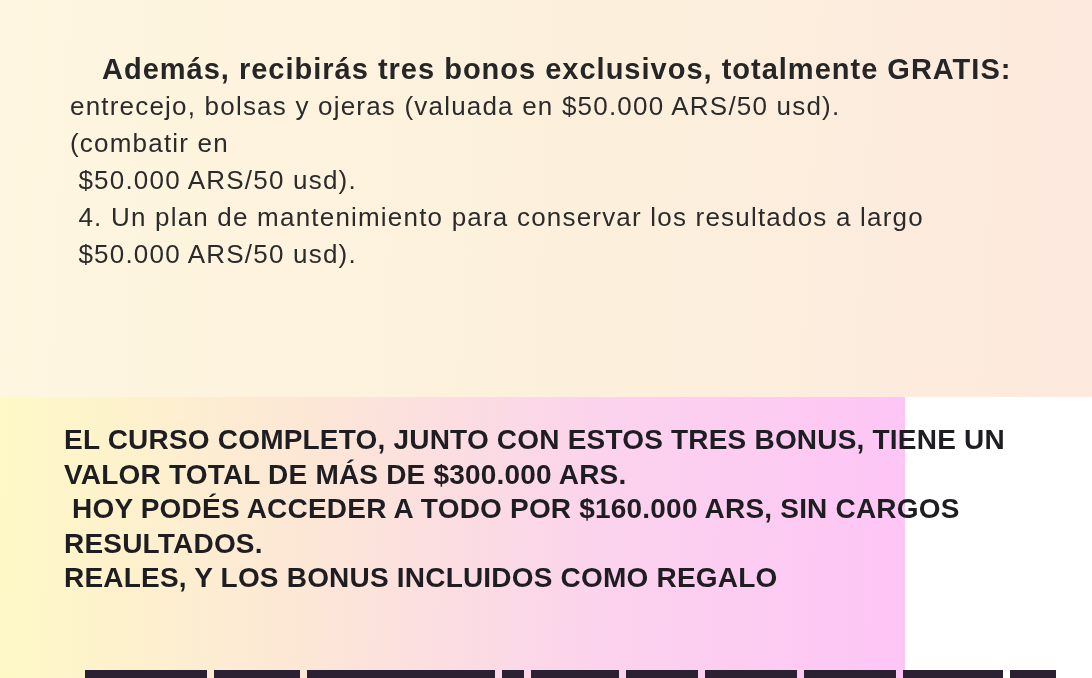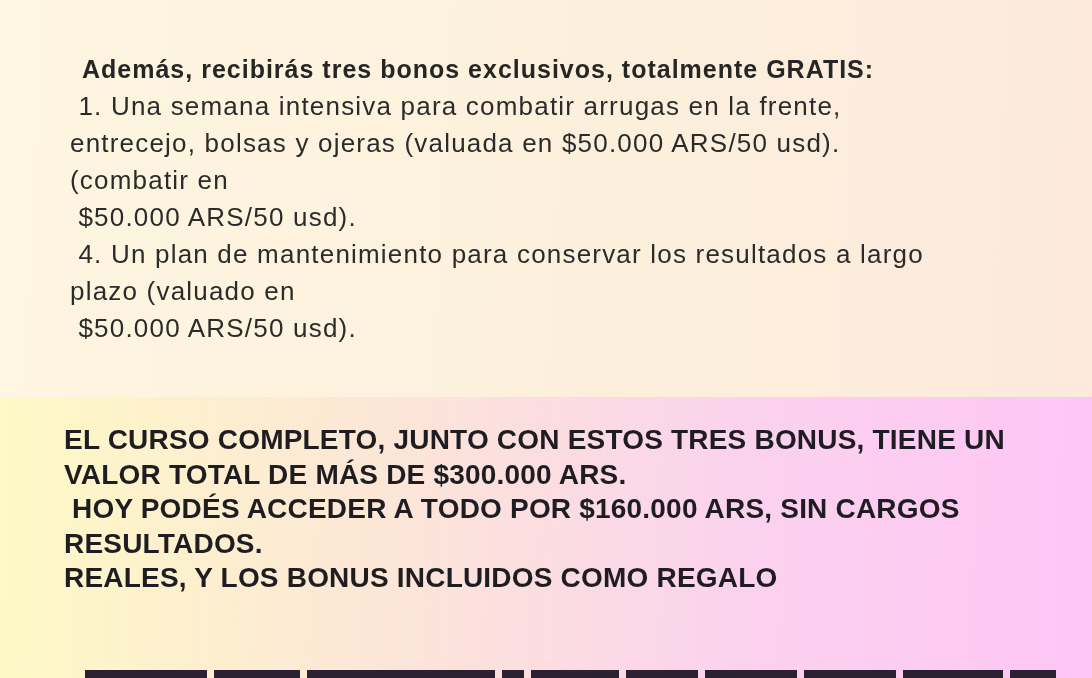--- a/index.html
+++ b/index.html
@@ -14,39 +14,39 @@
     position: relative;
   }
   .top-section {
     box-sizing: border-box;
     width: 1092px;
     height: 397px;
     padding: 51px 0 0 70px;
     background: linear-gradient(93deg, #FEF6E0 0%, #FCF0DC 55%, #FDE9DE 100%);
   }
   .heading {
-    font-size: 25px;
+    font-size: 29px;
     font-weight: 700;
     letter-spacing: 1px;
     line-height: 37px;
     color: #262626;
-    margin-left: 12px;
+    margin-left: 32px;
     white-space: pre;
   }
   .bonus-line {
     font-size: 26px;
     font-weight: 400;
     letter-spacing: 1.2px;
     line-height: 37px;
     color: #2B2B2B;
     white-space: pre;
   }
   .bottom-section {
     box-sizing: border-box;
-    width: 1092px;
+    width: 905px;
     height: 281px;
     padding: 26px 0 0 64px;
     background: linear-gradient(92deg, #FEF9C6 0%, #FCE7D6 34%, #FBD2EE 68%, #FEC5F6 100%);
     position: relative;
   }
   .offer-line {
     font-size: 28px;
     font-weight: 700;
     letter-spacing: 0.2px;
     line-height: 34.5px;
@@ -65,26 +65,24 @@
     position: absolute;
     bottom: 0;
     height: 8px;
   }
 </style>
 </head>
 <body>
 
 <div class="top-section">
   <div class="heading">Además, recibirás tres bonos exclusivos, totalmente GRATIS:</div>
-  <div class="bonus-line"> 1. Una semana intensiva para combatir arrugas en la frente,</div>
   <div class="bonus-line">entrecejo, bolsas y ojeras (valuada en $50.000 ARS/50 usd).</div>
   <div class="bonus-line">(combatir en</div>
   <div class="bonus-line"> $50.000 ARS/50 usd).</div>
   <div class="bonus-line"> 4. Un plan de mantenimiento para conservar los resultados a largo</div>
-  <div class="bonus-line">plazo (valuado en</div>
   <div class="bonus-line"> $50.000 ARS/50 usd).</div>
 </div>
 
 <div class="bottom-section">
   <div class="offer-line">EL CURSO COMPLETO, JUNTO CON ESTOS TRES BONUS, TIENE UN</div>
   <div class="offer-line">VALOR TOTAL DE MÁS DE $300.000 ARS.</div>
   <div class="offer-line"> HOY PODÉS ACCEDER A TODO POR $160.000 ARS, SIN CARGOS</div>
   <div class="offer-line">RESULTADOS.</div>
   <div class="offer-line">REALES, Y LOS BONUS INCLUIDOS COMO REGALO</div>
   <div class="cutoff-row">

